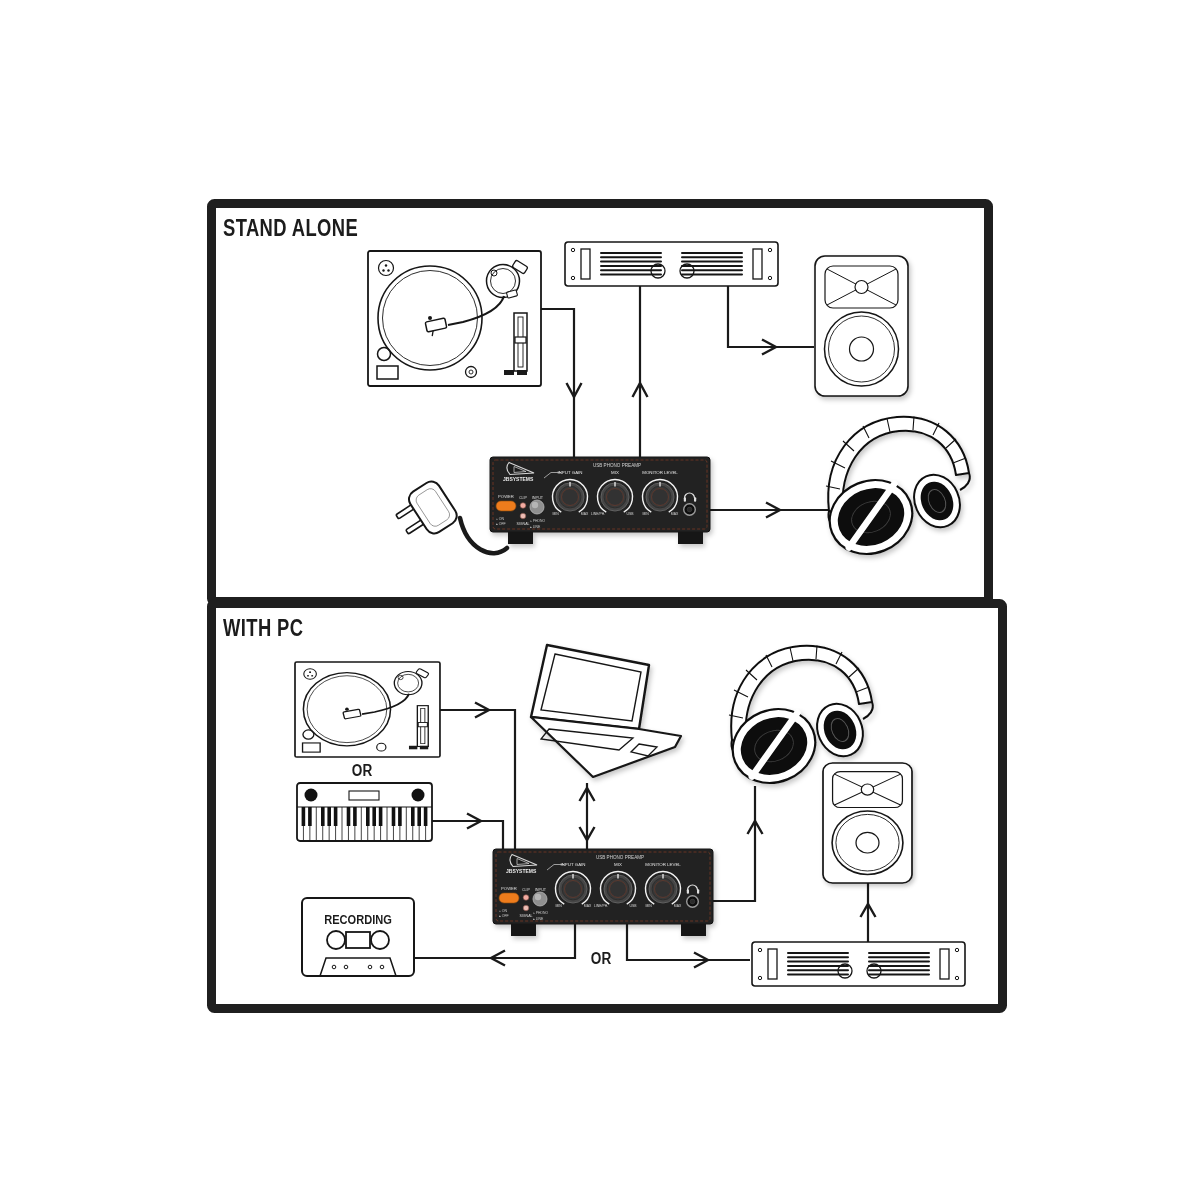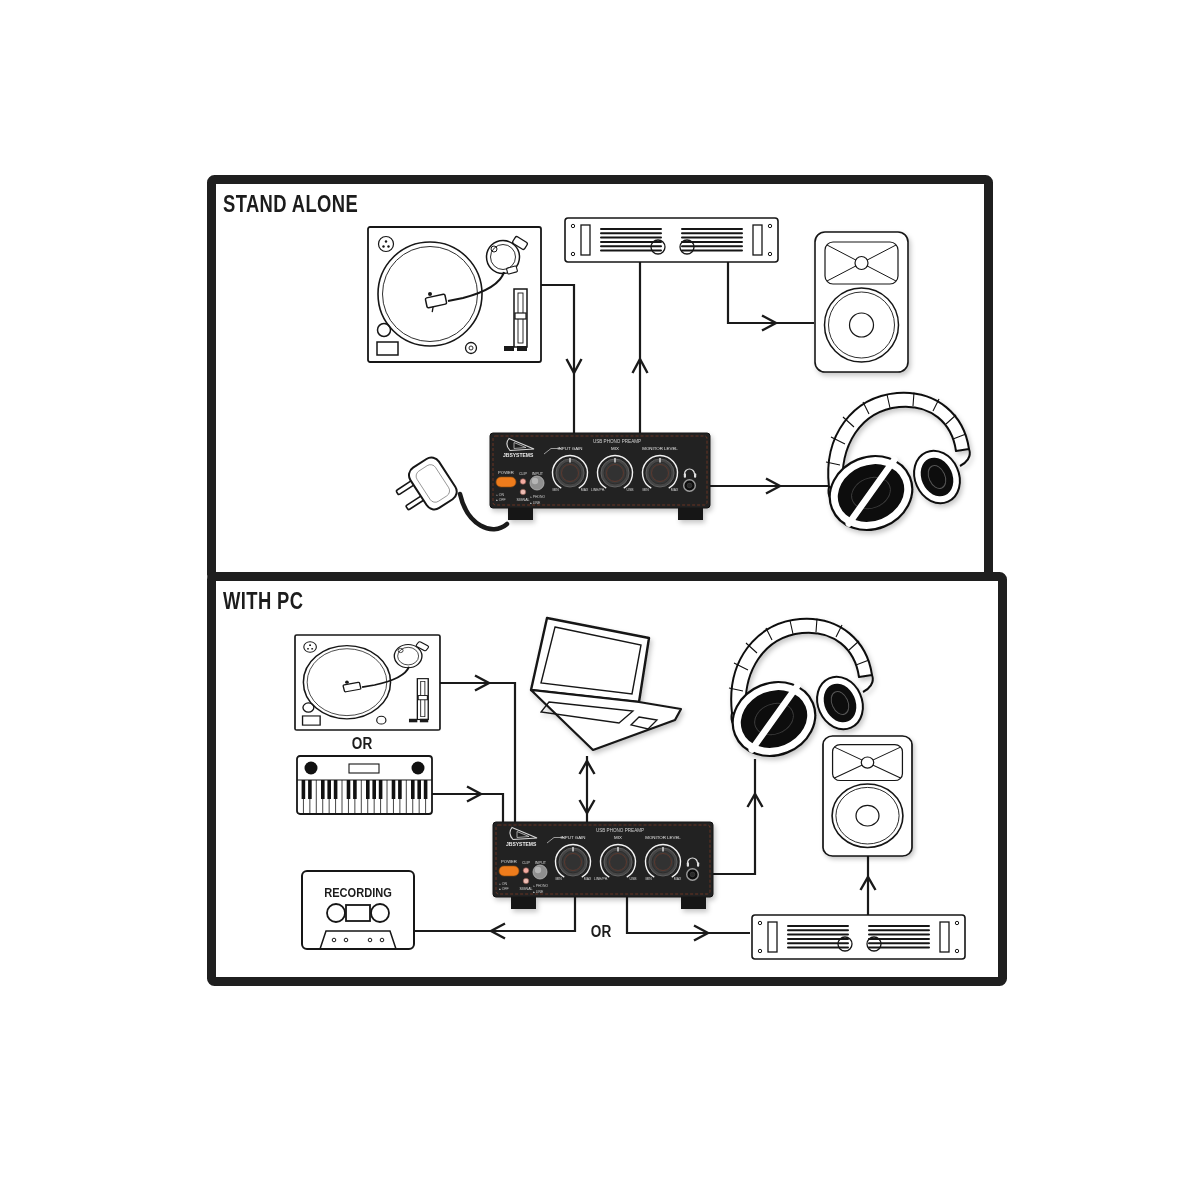--- a/index.html
+++ b/index.html
@@ -13,21 +13,21 @@
   .ln{stroke:#1a1a1a;stroke-width:2.2;fill:none;}
   .ar{stroke:#1a1a1a;stroke-width:2.4;fill:none;}
   .dev{stroke:#161616;fill:#ffffff;}
   .pt{fill:#d8d8d8;}
 </style>
 </head>
 <body>
 
 <div class="stage">
 
-  <div class="panel" style="left:207px;top:175px;width:786px;height:290px;">
+  <div class="panel" style="left:207px;top:199px;width:786px;height:290px;">
   <svg width="786" height="407" viewBox="0 0 786 407">
     <defs>
       <filter id="ds" x="-20%" y="-20%" width="140%" height="140%">
         <feDropShadow dx="2" dy="3" stdDeviation="2.5" flood-color="#000" flood-opacity="0.22"></feDropShadow>
       </filter>
     </defs>
     <rect x="4.5" y="4.5" width="777" height="398" rx="3" fill="#ffffff" stroke="#1f1f1f" stroke-width="9"></rect>
     <text class="ttl" transform="translate(16,37) scale(0.8,1)">STAND ALONE</text>
 
     <g>
@@ -193,21 +193,21 @@
         <path d="M 194.5,41 A 5,5 0 0 1 204.5,41" fill="none" stroke="#e0e0e0" stroke-width="1.2"></path>
         <rect x="193.8" y="40.2" width="2.2" height="4.5" rx="1" fill="#e0e0e0"></rect>
         <rect x="204" y="40.2" width="2.2" height="4.5" rx="1" fill="#e0e0e0"></rect>
       </g>
       <circle cx="199.5" cy="52.5" r="5.8" fill="#0b0b0b" stroke="#9c9c9c" stroke-width="1.4"></circle>
       <circle cx="199.5" cy="52.5" r="2.4" fill="#2b2b2b" stroke="#4a4a4a" stroke-width="0.5"></circle>
     </g>
   </svg>
   </div>
 
-  <div class="panel" style="left:207px;top:572px;width:800px;height:414px;">
+  <div class="panel" style="left:207px;top:599px;width:800px;height:414px;">
   <svg width="800" height="414" viewBox="0 0 800 414">
     <rect x="4.5" y="4.5" width="791" height="405" rx="3" fill="#ffffff" stroke="#1f1f1f" stroke-width="9"></rect>
     <text class="ttl" transform="translate(16,37) scale(0.8,1)">WITH PC</text>
 
     <g>
       <path class="ln" d="M 233,111 H 308 V 256"></path>
       <path class="ar" d="M 268,103.5 L 282,111 L 268,118.5"></path>
     </g>
     <g>
       <path class="ln" d="M 225,222 H 296 V 256"></path>

